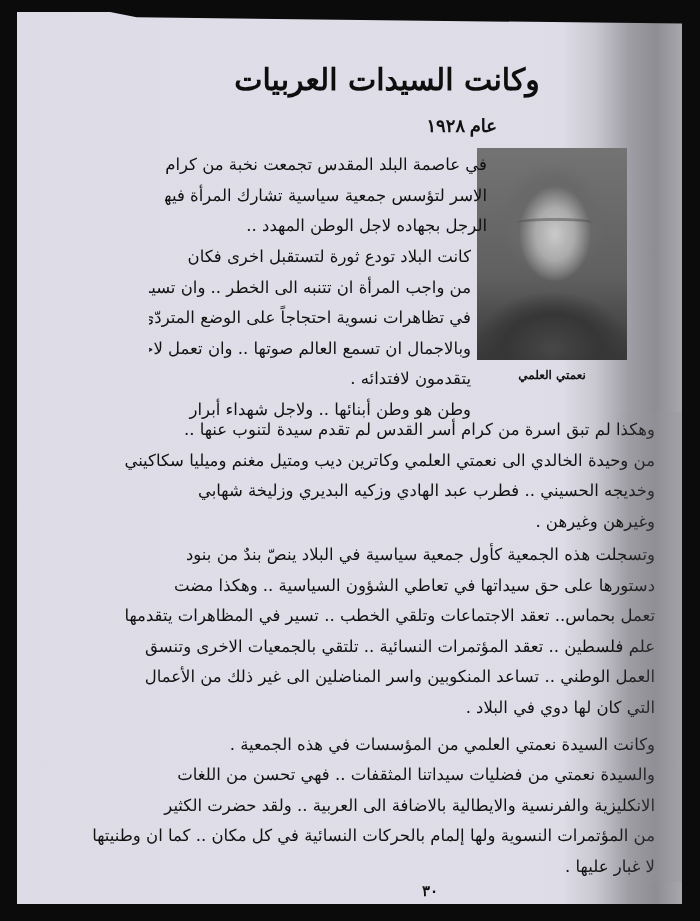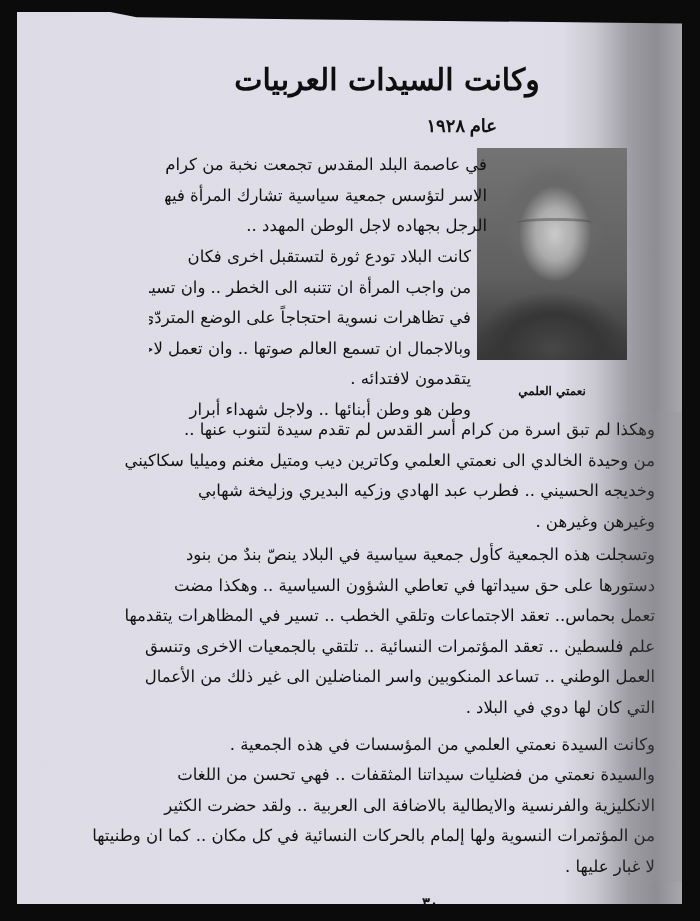--- a/index.html
+++ b/index.html
@@ -64,21 +64,21 @@
       top: 70px;
       width: 76px;
       height: 10px;
       border-top: 3px solid #4a4a4c;
       opacity: .45;
       border-radius: 40%;
     }
     .caption {
       position: absolute;
       left: 470px;
-      top: 372px;
+      top: 356px;
       width: 130px;
       text-align: center;
       font-size: 12px;
       font-weight: bold;
     }
     .para {
       position: absolute;
       font-size: 16.5px;
       line-height: 30.5px;
       text-align: justify;
@@ -99,21 +99,20 @@
       height: 470px;
       background: linear-gradient(to right, rgba(170,169,175,0), rgba(150,149,155,.35));
       pointer-events: none;
     }
     .page-number {
       position: absolute;
       top: 870px;
       left: 405px;
       font-size: 15px;
       font-weight: bold;
-      margin-top: 12px;
     }
   </style>
 </head>
 <body>
 
 <div class="page">
 
   <div class="title">وكانت السيدات العربيات</div>
   <div class="year">عام ١٩٢٨</div>
 

